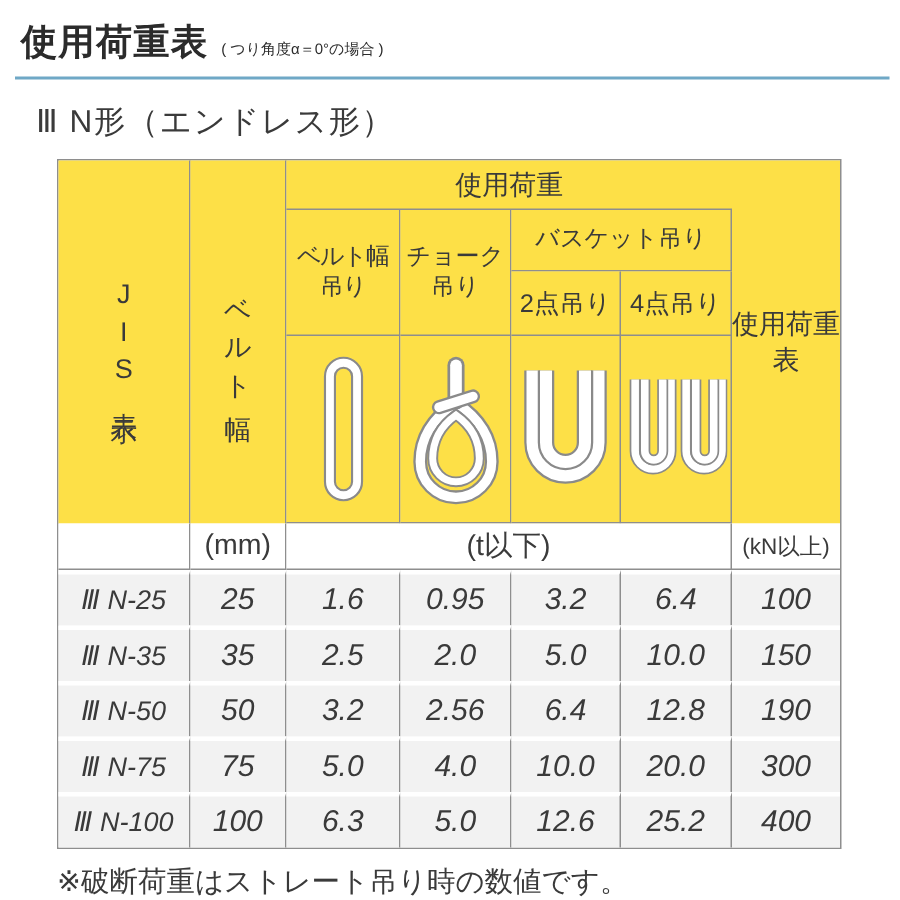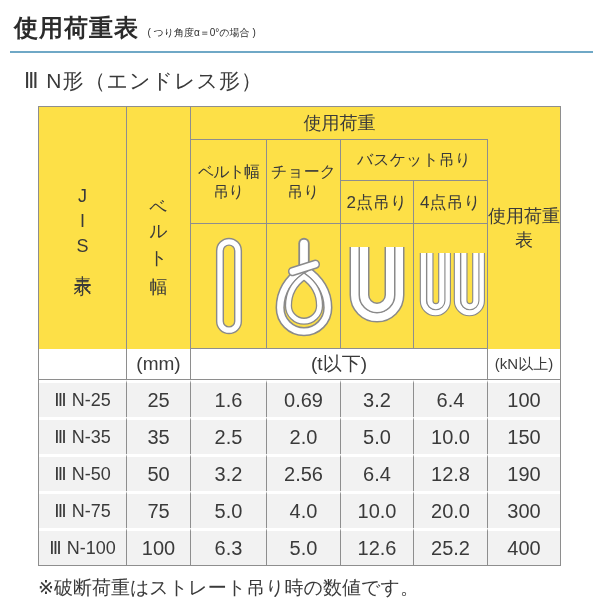--- a/index.html
+++ b/index.html
@@ -21,21 +21,21 @@
   .br { border-right:1px solid #8e8e8e; }
   
   .bb { border-bottom:1px solid #8e8e8e; }
 
   .hd { background:#fde047; }
   tr.r-load  td, tr.r-load  th { height:33px; font-size:18px; }
   tr.r-hitch th { height:41px; font-size:16px; line-height:1.25; white-space:pre-line; }
   tr.r-pts   th { height:43px; font-size:17px; }
   tr.r-icons td { height:125px; }
   tr.r-units td { height:31px; font-size:19px; background:#ffffff; }
-  tr.r-data  td { height:37px; font-size:20px; background:#f2f2f2; border-top:3px solid #ffffff; }
+  tr.r-data  td { height:37px; font-size:20px; background:#f2f2f2; border-top:3px solid #ffffff;font-style:italic; }
   tr.r-data  td.rowlabel { font-size:18px; }
   .unit-break { font-size:15px !important; }
 
   .vtext { writing-mode:vertical-rl; text-orientation:upright; letter-spacing:5px; font-size:18px; margin:0 auto; line-height:1; }
   .headline { font-size:17px; }
   .hitch-compact { font-size:15px; letter-spacing:-1px; }
 
   .footnote { margin:9px 0 16px 38px; font-size:19px; color:#3a3a3a; }
 
   svg { display:block; margin:0 auto; }
@@ -139,21 +139,21 @@
     <td class="br bb"></td>
     <td class="br bb">(mm)</td>
     <td class="br bb" colspan="4">(t以下)</td>
     <td class="bb unit-break">(kN以上)</td>
   </tr>
 
   <tr class="r-data">
     <td class="br rowlabel">Ⅲ N-25</td>
     <td class="br">25</td>
     <td class="br">1.6</td>
-    <td class="br">0.69</td>
+    <td class="br">0.95</td>
     <td class="br">3.2</td>
     <td class="br">6.4</td>
     <td>100</td>
   </tr>
   <tr class="r-data">
     <td class="br rowlabel">Ⅲ N-35</td>
     <td class="br">35</td>
     <td class="br">2.5</td>
     <td class="br">2.0</td>
     <td class="br">5.0</td>

